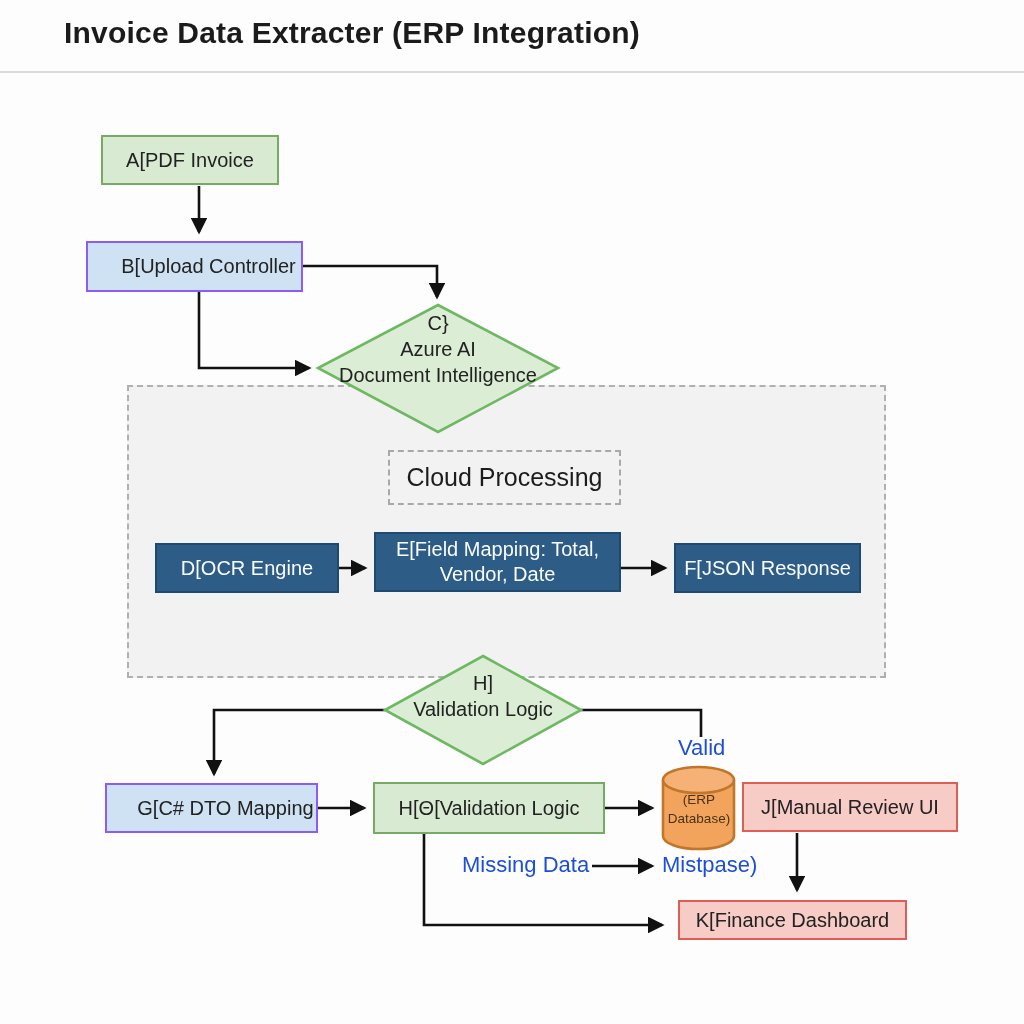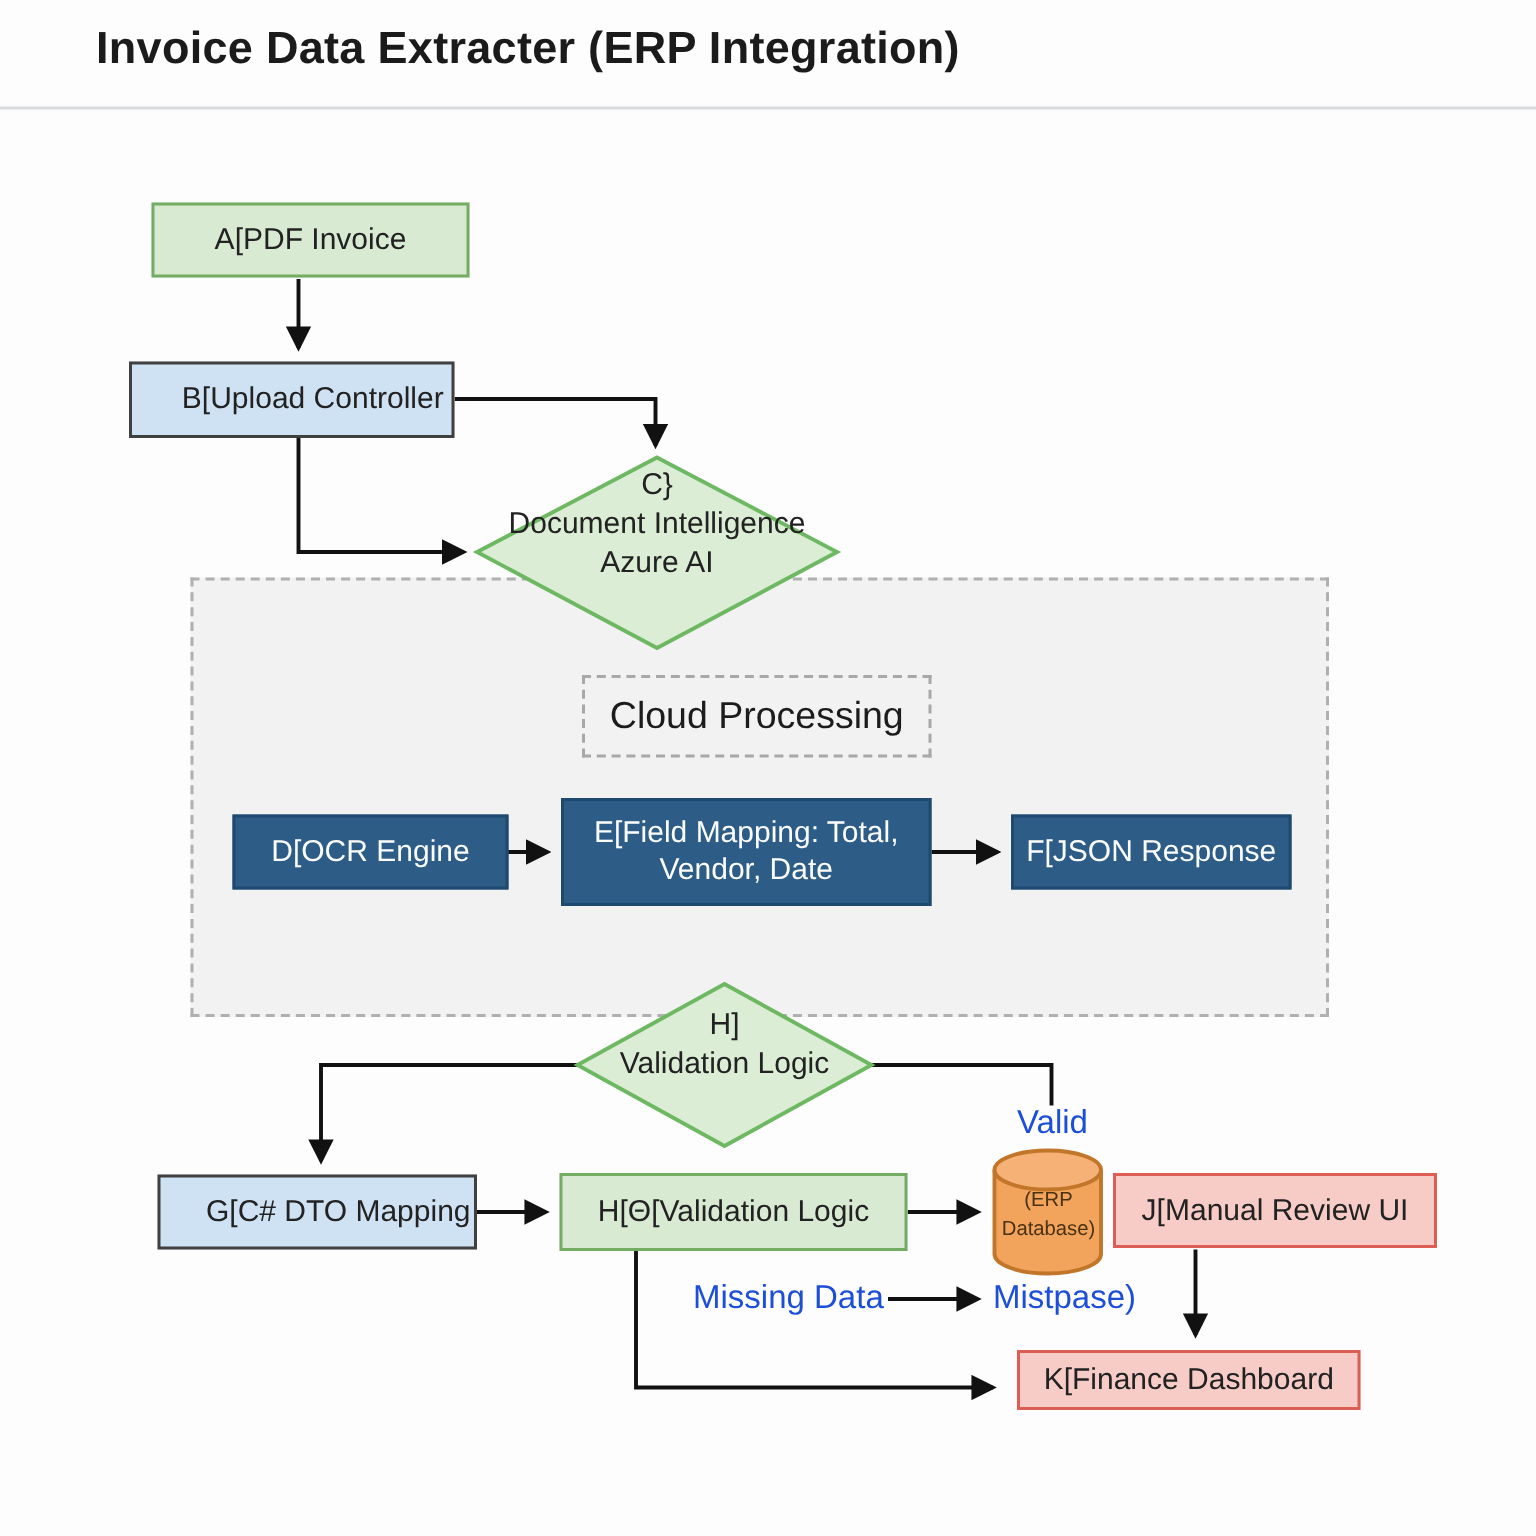--- a/index.html
+++ b/index.html
@@ -5,21 +5,21 @@
   html,body{margin:0;padding:0;background:#ffffff;}
   body{width:1024px;height:1024px;font-family:"Liberation Sans",sans-serif;color:#1c1c1c;}
   #stage{position:relative;width:1024px;height:1024px;background:#fdfdfd;overflow:hidden;}
 
   .title{position:absolute;left:64px;top:16px;font-size:30px;font-weight:600;color:#1b1b1b;letter-spacing:.2px;}
   .rule{position:absolute;left:0;top:71px;width:1024px;height:2px;background:#d8dadb;}
 
   .node{position:absolute;display:flex;align-items:center;justify-content:center;
         text-align:center;font-size:20px;line-height:1.25;box-sizing:border-box;z-index:3;}
   .green{background:#d9ead3;border:2px solid #74ac64;color:#222;}
-  .blue{background:#cfe2f3;border:2px solid #404040;color:#222;padding-left:28px;}
+  .blue{background:#cfe2f3;border:2px solid #8b5cf6;color:#222;padding-left:28px;}
   .navy{background:#2d5c86;border:2px solid #1f4a70;color:#fafcfe;}
   .red{background:#f7ccc7;border:2px solid #dc5e54;color:#222;}
 
   .container-dashed{position:absolute;left:127px;top:385px;width:759px;height:293px;
         background:#f2f2f2;border:2px dashed #b0b0b0;box-sizing:border-box;z-index:1;}
   .cloud-label{position:absolute;left:388px;top:450px;width:233px;height:55px;
         border:2px dashed #a8a8a8;box-sizing:border-box;display:flex;align-items:center;justify-content:center;
         font-size:25px;color:#1c1c1c;z-index:2;}
 
   .diamond-text{position:absolute;text-align:center;font-size:20px;line-height:26px;color:#222;z-index:3;}
@@ -66,39 +66,39 @@
     <polygon points="483,656 581,710 483,764 385,710" fill="#dcedd5" stroke="#6fb863" stroke-width="2.6"></polygon>
 
     <g>
       <path d="M663,780 V836 A35.5,13 0 0 0 734,836 V780" fill="#f2a45c" stroke="#c1762a" stroke-width="2.6"></path>
       <ellipse cx="698.5" cy="780" rx="35.5" ry="13" fill="#f6b276" stroke="#c1762a" stroke-width="2.6"></ellipse>
     </g>
   </svg>
 
   <div class="cloud-label">Cloud Processing</div>
 
-  <div class="node green" style="left:101px;top:135px;width:212px;height:50px;">
+  <div class="node green" style="left:101px;top:135px;width:178px;height:50px;">
     <span>A[PDF Invoice</span>
   </div>
 
   <div class="node blue" style="left:86px;top:241px;width:217px;height:51px;">
     <span>B[Upload Controller</span>
   </div>
 
   <div class="diamond-text" style="left:318px;top:310px;width:240px;">
     <div>C}</div>
+    <div>Azure AI</div>
     <div>Document Intelligence</div>
-    <div>Azure AI</div>
   </div>
 
   <div class="node navy" style="left:155px;top:543px;width:184px;height:50px;">
     <span>D[OCR Engine</span>
   </div>
 
-  <div class="node navy" style="left:374px;top:532px;width:247px;height:72px;flex-direction:column;">
+  <div class="node navy" style="left:374px;top:532px;width:247px;height:60px;flex-direction:column;">
     <div>E[Field Mapping: Total,</div>
     <div>Vendor, Date</div>
   </div>
 
   <div class="node navy" style="left:674px;top:543px;width:187px;height:50px;text-align:center;">
     <span>F[JSON Response</span>
   </div>
 
   <div class="diamond-text" style="left:383px;top:670px;width:200px;">
     <div>H]</div>

